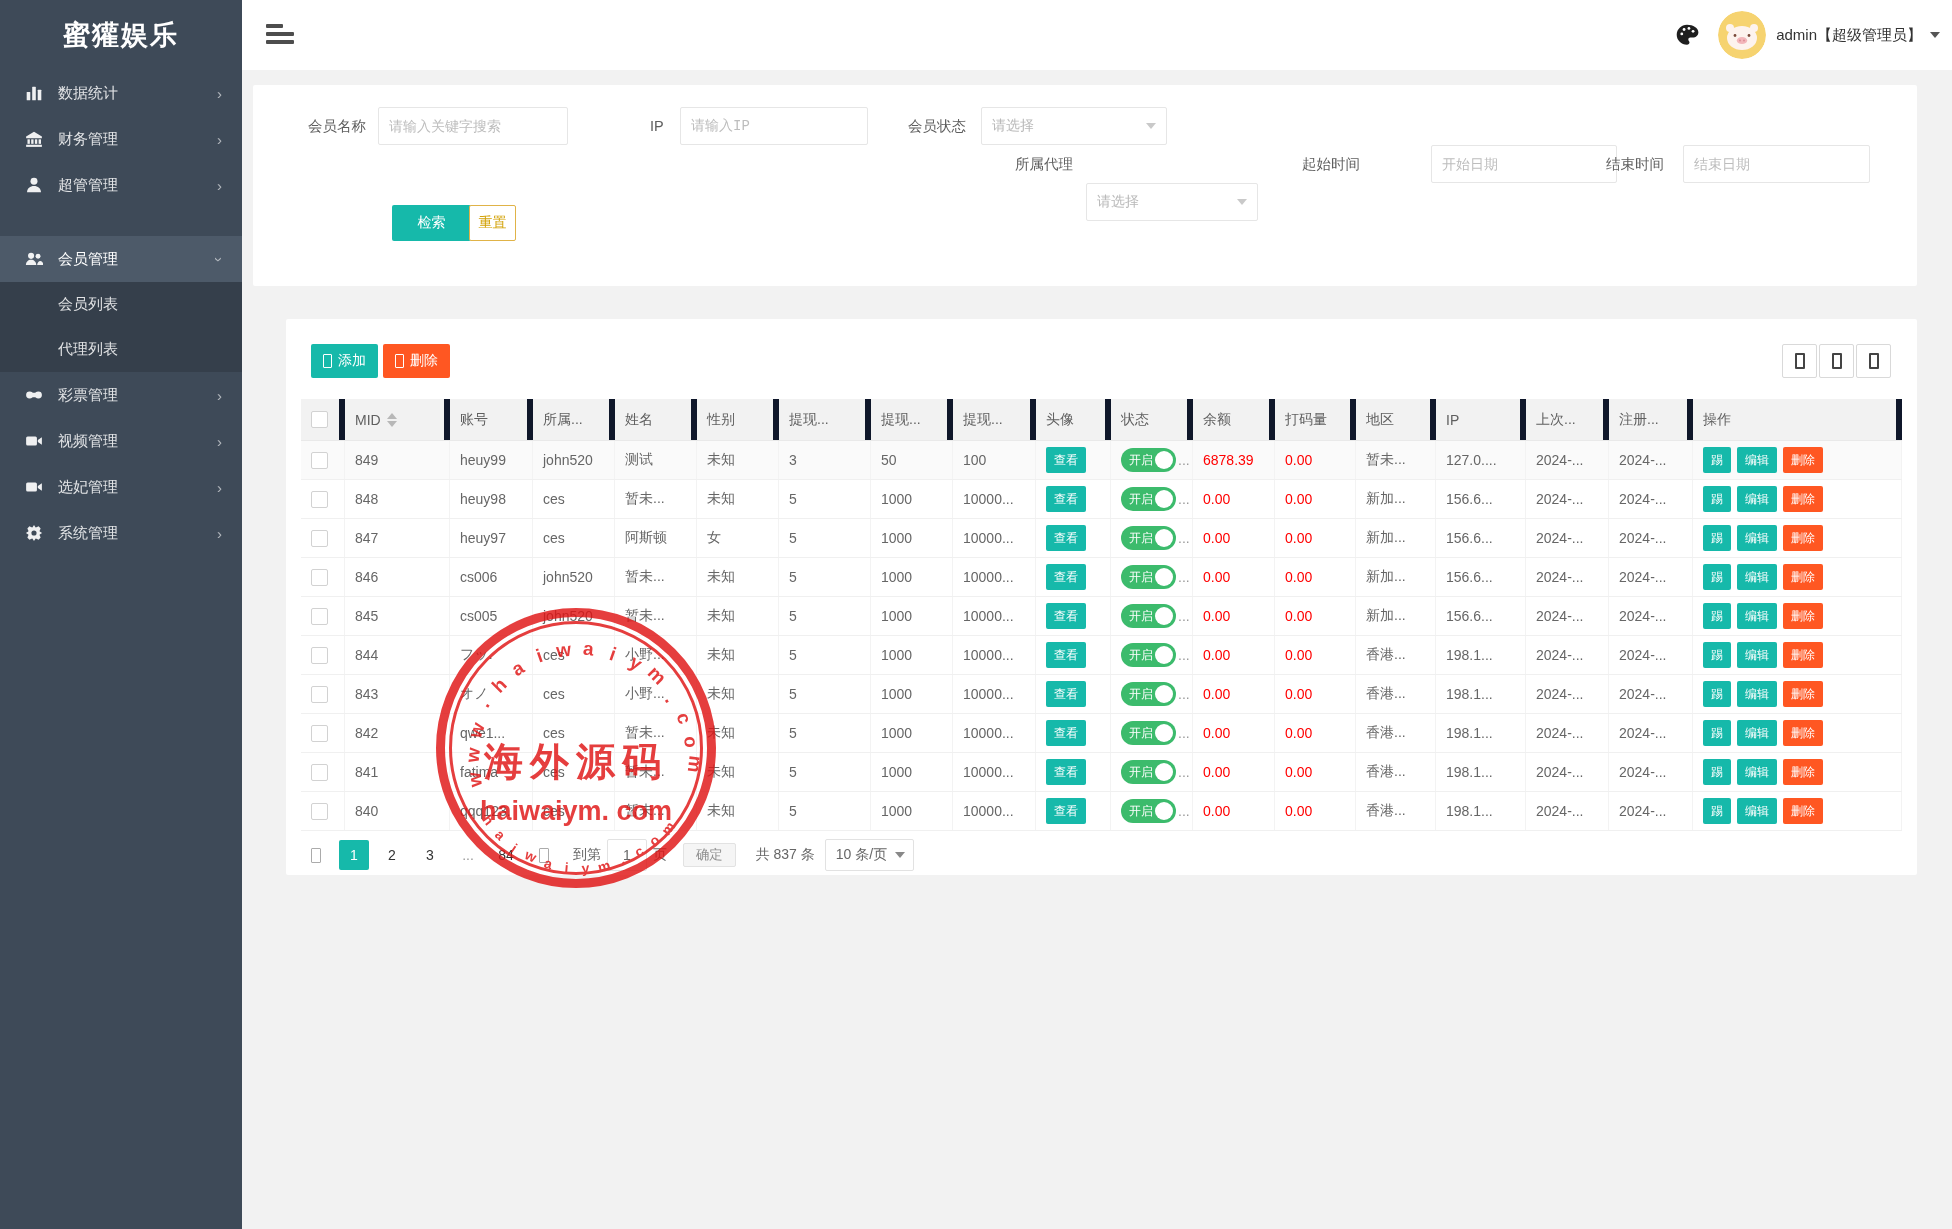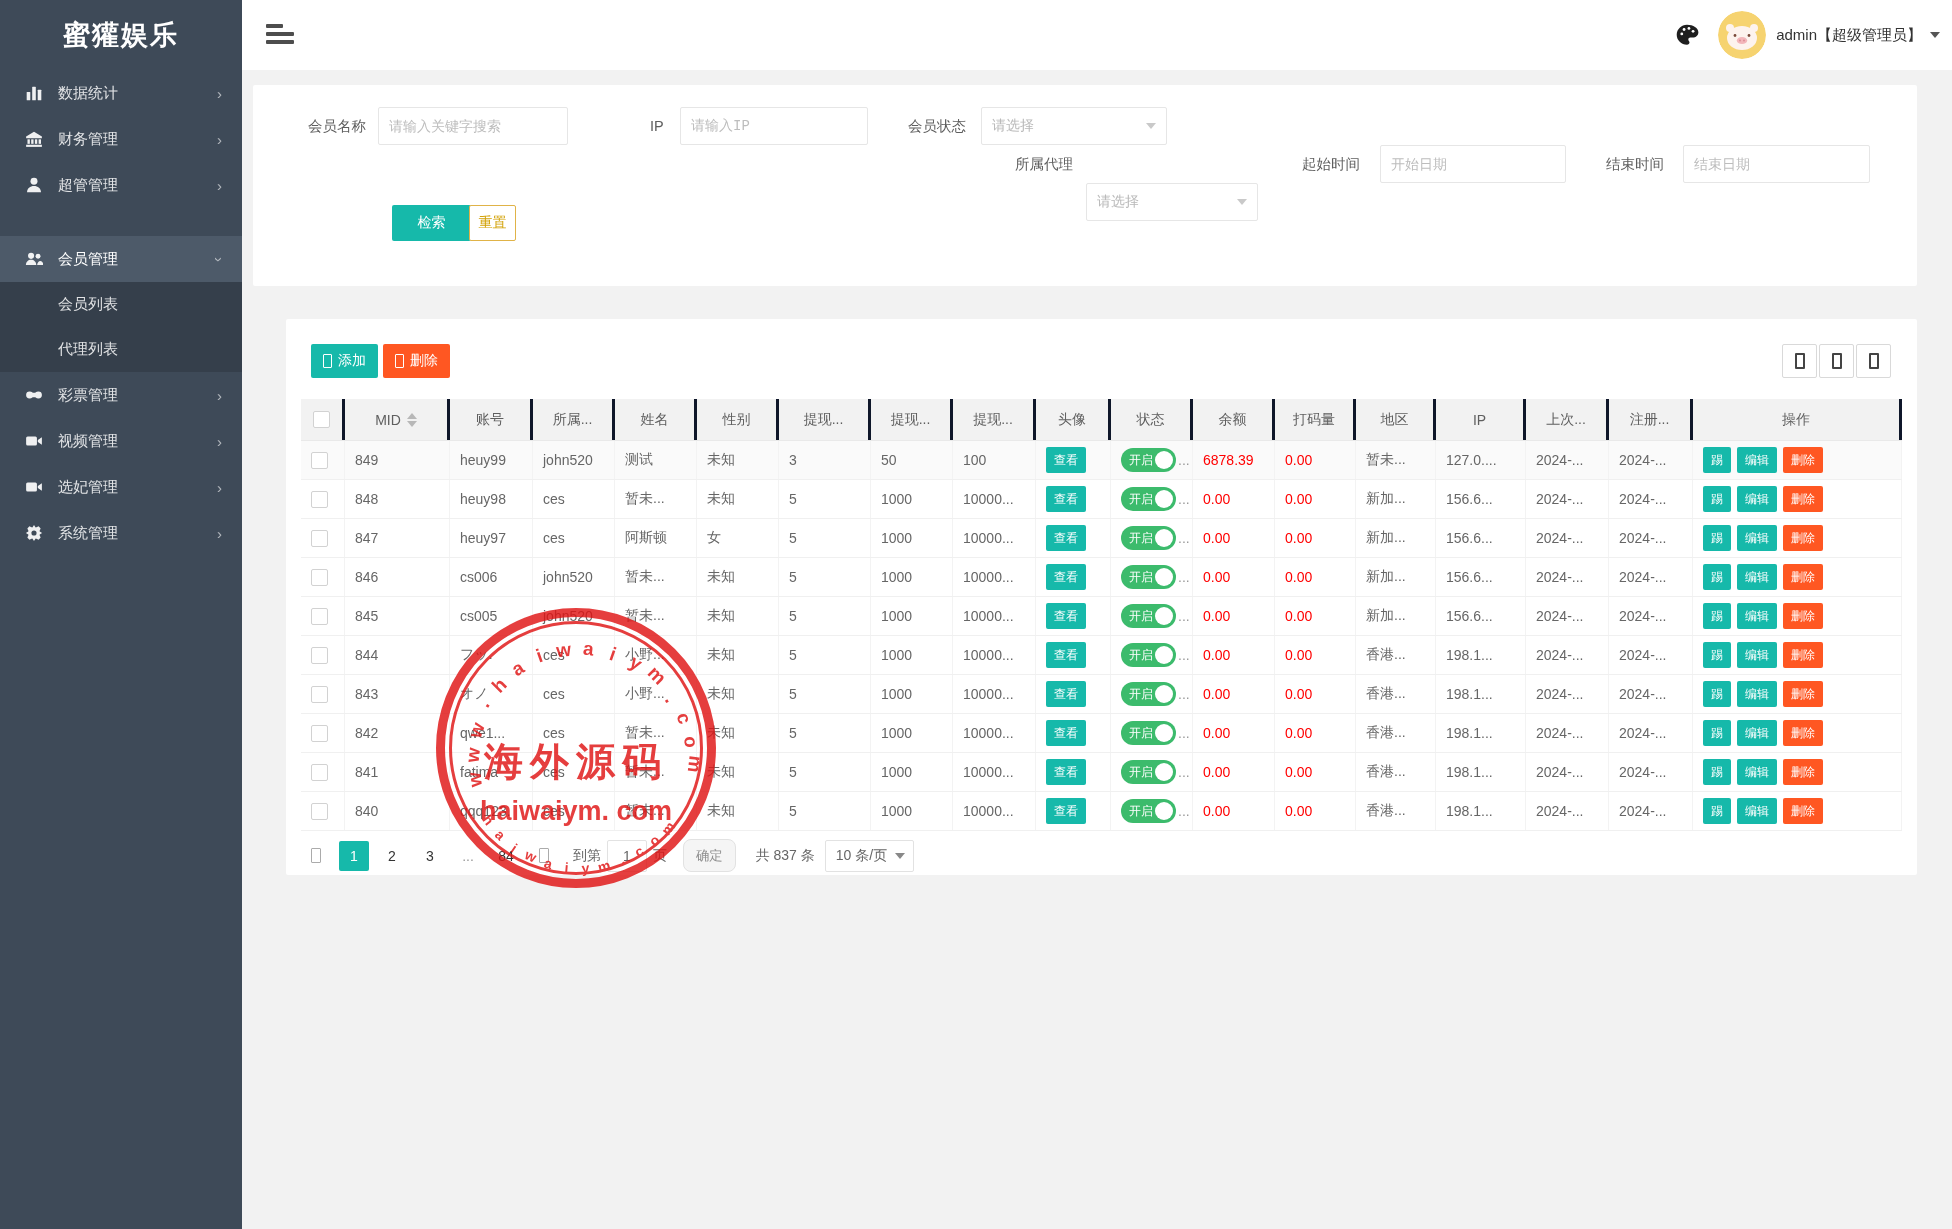--- a/index.html
+++ b/index.html
@@ -56,21 +56,21 @@
   .tofu { display:inline-block; width:9px; height:14px; border:1.5px solid currentColor; border-radius:1px; margin-right:6px; }
   .iconbox { position:absolute; top:25px; width:35px; height:34px; border:1px solid #d9d9d9; border-radius:2px; background:#fff; display:flex; align-items:center; justify-content:center; cursor:pointer; }
   .iconbox .tofu { margin:0; color:#444; width:10px; height:16px; border-width:2px; }
 
   
   .ttable { position:absolute; left:15px; top:80px; width:1601px; }
   .trow { display:flex; height:39px; border-bottom:1px solid #f0f0f0; background:#fff;text-align:right; }
   .trow.first { background:#fafafa; }
   .thead { display:flex; height:42px; background:#f2f2f2; border-bottom:1px solid #e9e9e9; color:#5f5f5f; }
   .tcell { display:flex; align-items:center; padding:0 10px; border-right:1px solid #f3f3f3; white-space:nowrap; overflow:hidden; height:100%; }
-  .thead .tcell { border-right:3px solid #0f172a;justify-content:center; }
+  .thead .tcell { border-right:6px solid #0f172a; }
   .cb { width:17px; height:17px; border:1px solid #d2d2d2; border-radius:2px; background:#fff; cursor:pointer; flex:none; }
   .sort { display:inline-flex; flex-direction:column; margin-left:6px; cursor:pointer; }
   .sort b { width:0; height:0; border-left:5px solid transparent; border-right:5px solid transparent; }
   .sort b.up { border-bottom:6px solid #b8b8b8; margin-bottom:2px; }
   .sort b.dn { border-top:6px solid #b8b8b8; }
   .red { color:#ff0000; }
   .btn-s { height:26px; display:inline-flex; align-items:center; padding:0 8px; border-radius:2px; color:#fff; font-size:12px; cursor:pointer; white-space:nowrap; }
   .teal { background:#16b9aa; } .orange { background:#ff5722; }
   .switch { position:relative; flex:none; width:55px; height:24px; border-radius:12px; background:#3cbb6c; color:#fff; font-size:12px; display:flex; align-items:center; padding-left:8px; cursor:pointer; }
   .switch:after { content:''; position:absolute; right:3px; top:3px; width:18px; height:18px; border-radius:50%; background:#fff; }
@@ -78,21 +78,21 @@
   .ops .btn-s { margin-right:6px; }
 
   
   .pager { position:absolute; left:15px; top:520px; display:flex; align-items:center; font-size:14px; color:#333; }
   .pg { min-width:30px; height:30px; display:inline-flex; align-items:center; justify-content:center; margin-right:8px; cursor:pointer; }
   .pg.active { background:#16b9aa; color:#fff; border-radius:2px; }
   .pg.dots { color:#999; cursor:default; }
   .pg-tofu { display:inline-block; width:10px; height:15px; border:1.5px solid #ababab; border-radius:1px; }
   .jump { color:#666; margin:0 6px; }
   .jump-input { width:40px; height:32px; border:1px solid #e2e2e2; border-radius:2px; text-align:center; color:#666; font-size:14px; outline:none; font-family:inherit; }
-  .btn-confirm { height:33px; padding:0 12px; background:#f5f5f5; border:1px solid #e2e2e2; border-radius:8px; color:#8f8f8f; margin:0 10px; cursor:pointer; }
+  .btn-confirm { height:24px; padding:0 12px; background:#f5f5f5; border:1px solid #e2e2e2; border-radius:2px; color:#8f8f8f; margin:0 10px; cursor:pointer; }
   .total { color:#666; margin:0 10px; }
   .perpage { position:relative; height:32px; border:1px solid #e2e2e2; border-radius:2px; display:flex; align-items:center; padding:0 26px 0 10px; color:#666; cursor:pointer; }
   .perpage .sel-caret { position:absolute; right:8px; width:0; height:0; border-left:5px solid transparent; border-right:5px solid transparent; border-top:6px solid #888; }
 
   
   .stamp { position:absolute; left:436px; top:608px; width:280px; height:280px; z-index:50; pointer-events:none; opacity:.82; }
   .stamp .ring-outer { position:absolute; inset:0; border:9px solid #e01414; border-radius:50%; }
   .stamp .ring-inner { position:absolute; left:13px; top:13px; width:254px; height:254px; border:3px solid #e01414; border-radius:50%; }
   .stamp .arc-ch { position:absolute; left:50%; top:50%; color:#e01414; font-weight:bold; }
   .stamp .center-cn { position:absolute; left:50%; top:127px; transform:translateX(-50%); color:#e01414; font-size:39px; font-weight:bold; letter-spacing:7px; white-space:nowrap; font-family:"Liberation Serif","DejaVu Serif",serif; }
@@ -259,21 +259,21 @@
   <div class="fgroup" style="left:762px; top:60px;">
     <span class="flabel">所属代理</span>
   </div>
   <div class="fgroup fselect" style="left:833px; top:60px; width:172px;">
     <span>请选择</span>
     <i class="sel-caret"></i>
   </div>
   <div class="fgroup" style="left:1049px; top:60px;">
     <span class="flabel">起始时间</span>
   </div>
-  <div class="fgroup" style="left:1127px; top:60px; width:186px;">
+  <div class="fgroup" style="left:1178px; top:60px; width:186px;">
     <input class="finput" placeholder="开始日期" style="">
   </div>
   <div class="fgroup" style="left:1353px; top:60px;">
     <span class="flabel">结束时间</span>
   </div>
   <div class="fgroup" style="left:1430px; top:60px; width:187px;">
     <input class="finput" placeholder="结束日期" style="">
   </div>
 
   <button class="btn btn-search">检索</button>

